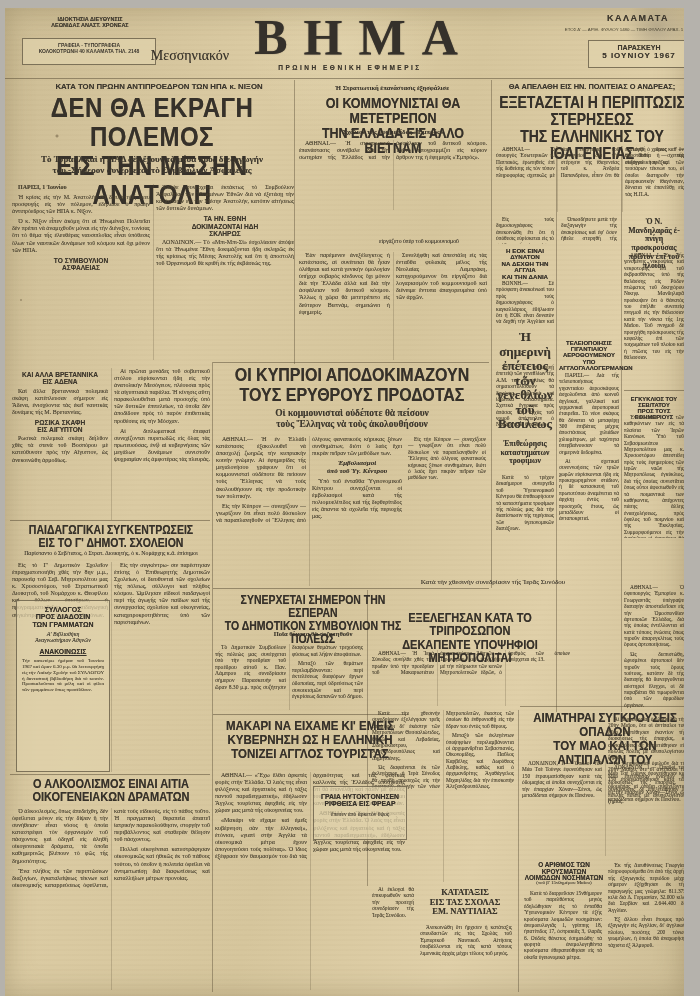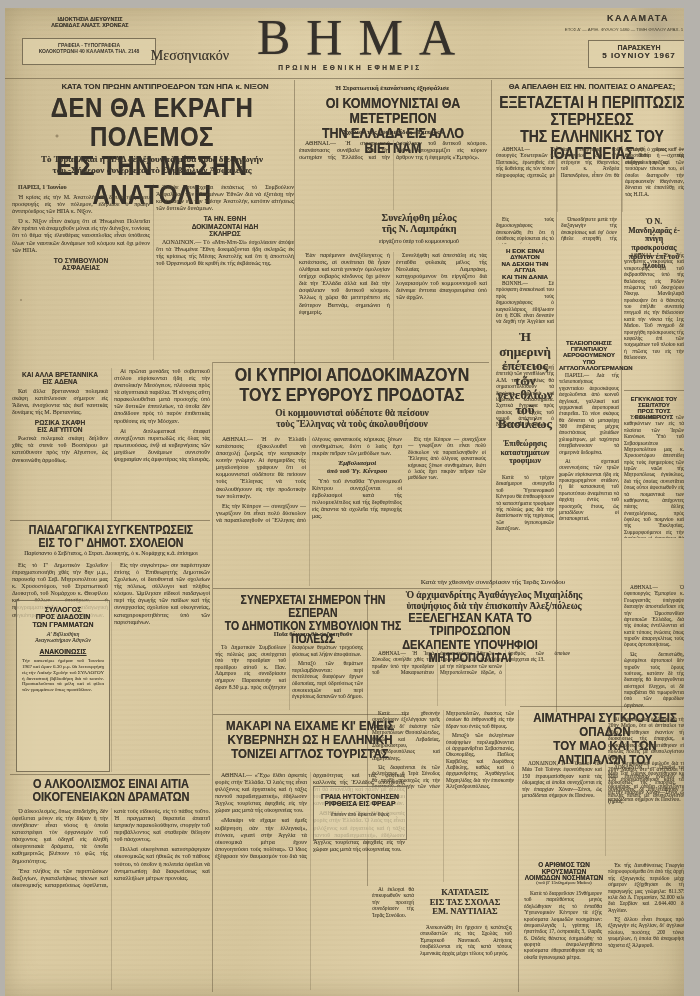--- a/index.html
+++ b/index.html
@@ -33,21 +33,21 @@
   .cols3{columns:3;column-gap:6px;column-rule:1px solid rgba(90,78,55,.25);}
   .body p{margin:0 0 3px;text-indent:6px;}
   .sub{font-family:"Liberation Sans",sans-serif;font-weight:bold;font-size:6.6px;color:#3c362c;
       text-align:center;margin:3px 0 2px;text-indent:0;white-space:pre-line;line-height:1.1;}
   .dl{font-weight:bold;}
   .rv{position:absolute;width:1px;background:rgba(84,72,50,.42);}
   .rh{position:absolute;height:1px;background:rgba(84,72,50,.5);}
   .bx{border:1px solid rgba(74,64,46,.65);background:rgba(224,210,172,.72);}
   .tiny{font-size:5px;line-height:1.18;}
   .edge{position:absolute;background:#b5b2ac;z-index:5;}
-  .masttitle{font-family:"Liberation Serif",serif;font-weight:normal;color:#35312b;
+  .masttitle{font-family:"Liberation Serif",serif;font-weight:bold;color:#35312b;
       letter-spacing:16px;text-shadow:0 0 1px rgba(55,49,40,.7);}
   .it{}
 </style>
 </head>
 <body>
 
 <div class="page">
   <div class="paper"></div>
 
   <div class="edge" style="left:0;top:0;width:700px;height:8px;"></div>
@@ -62,21 +62,21 @@
   <div class="abs c masttitle" style="left:225px;top:8px;width:250px;font-size:50px;padding-left:14px;">ΒΗΜΑ</div>
   <div class="abs kick" style="left:270px;top:64px;width:160px;font-size:6.5px;letter-spacing:2.5px;">ΠΡΩΙΝΗ ΕΘΝΙΚΗ ΕΦΗΜΕΡΙΣ</div>
   <div class="abs kick" style="left:588px;top:13px;width:100px;font-size:9px;letter-spacing:1.5px;">ΚΑΛΑΜΑΤΑ</div>
   <div class="abs c" style="left:556px;top:27px;width:136px;font-size:4.4px;font-family:'Liberation Sans',sans-serif;color:#46402f;">ΕΤΟΣ Δ' — ΑΡΙΘ. ΦΥΛΛΟΥ 1480 — ΤΙΜΗ ΦΥΛΛΟΥ ΔΡΑΧ. 1</div>
   <div class="abs bx c" style="left:588px;top:40px;width:100px;height:26px;">
     <div class="kick" style="font-size:7px;margin-top:3px;">ΠΑΡΑΣΚΕΥΗ</div>
     <div class="kick" style="font-size:8px;letter-spacing:1px;">5 ΙΟΥΝΙΟΥ 1967</div>
   </div>
   <div class="rh" style="left:5px;top:78px;width:679px;"></div>
 
-  <div class="abs kick" style="left:26px;top:82px;width:278px;font-size:7.8px;">ΚΑΤΑ ΤΟΝ ΠΡΩΗΝ ΑΝΤΙΠΡΟΕΔΡΟΝ ΤΩΝ ΗΠΑ κ. ΝΙΞΟΝ</div>
+  <div class="abs kick" style="left:20px;top:82px;width:278px;font-size:7.8px;">ΚΑΤΑ ΤΟΝ ΠΡΩΗΝ ΑΝΤΙΠΡΟΕΔΡΟΝ ΤΩΝ ΗΠΑ κ. ΝΙΞΟΝ</div>
   <div class="abs deck it" style="left:298px;top:84px;width:188px;font-size:6.5px;">Ἡ Στρατιωτική ἐπανάστασις ἐξησφάλισε</div>
   <div class="abs kick" style="left:494px;top:82px;width:196px;font-size:7.4px;">ΘΑ ΑΠΕΛΑΘΗ ΕΙΣ ΗΝ. ΠΟΛΙΤΕΙΑΣ Ο ΑΝΔΡΕΑΣ;</div>
 
   <div class="rv" style="left:294px;top:80px;height:284px;"></div>
   <div class="rv" style="left:491px;top:80px;height:508px;"></div>
   <div class="rv" style="left:556px;top:146px;height:566px;"></div>
   <div class="rv" style="left:621px;top:146px;height:566px;"></div>
   <div class="rv" style="left:212px;top:362px;height:630px;"></div>
   <div class="rv" style="left:367px;top:590px;height:296px;"></div>
   <div class="rv" style="left:518px;top:710px;height:282px;"></div>
@@ -107,22 +107,20 @@
     <p>Αἱ πρῶται μονάδες τοῦ σοβιετικοῦ στόλου εὑρίσκονται ἤδη εἰς τὴν ἀνατολικὴν Μεσόγειον, πλέουσαι πρὸς τὰ αἰγυπτιακὰ παράλια. Ἡ κίνησις αὕτη παρακολουθεῖται μετὰ προσοχῆς ὑπὸ τῶν δυτικῶν ἐπιτελείων, τὰ ὁποῖα δὲν ἀποδίδουν πρὸς τὸ παρὸν ἐπιθετικὰς προθέσεις εἰς τὴν Μόσχαν.</p>
     <p>Αἱ διπλωματικαὶ ἐπαφαὶ συνεχίζονται πυρετωδῶς εἰς ὅλας τὰς πρωτευούσας, ἐνῷ αἱ κυβερνήσεις τῶν μεγάλων δυνάμεων συνιστοῦν ψυχραιμίαν εἰς ἀμφοτέρας τὰς πλευράς.</p>
   </div>
 
   <div class="abs hd cnd" style="left:299px;top:96px;width:188px;font-size:12.5px;">ΟΙ ΚΟΜΜΟΥΝΙΣΤΑΙ ΘΑ ΜΕΤΕΤΡΕΠΟΝ
 ΤΗΝ ΕΛΛΑΔΑ ΕΙΣ ΑΛΛΟ ΒΙΕΤΝΑΜ</div>
   <div class="abs deck it" style="left:299px;top:128px;width:188px;font-size:6.8px;">Σχόλιον τῆς ἐφημερίδος «Ἐμπρός»</div>
   <div class="abs body cols2" style="left:299px;top:140px;width:188px;height:70px;">
     <p>ΑΘΗΝΑΙ.— Ἡ στρατιωτικὴ ἐπανάστασις συνέβαλε διὰ τὴν σωτηρίαν τῆς Ἑλλάδος καὶ τὴν ἀσφάλειαν τοῦ δυτικοῦ κόσμου. Τοῦτο ὑπογραμμίζει εἰς κύριον ἄρθρον της ἡ ἐφημερὶς «Ἐμπρός».</p>
   </div>
-  <div class="abs serhd" style="left:352px;top:212px;width:134px;font-size:10px;">Συνελήφθη μέλος
-τῆς Ν. Λαμπράκη</div>
   <div class="abs deck it" style="left:352px;top:238px;width:134px;font-size:5.8px;font-weight:normal;">εἰργάζετο ὑπὲρ τοῦ κομμουνισμοῦ</div>
   <div class="abs body cols2" style="left:299px;top:252px;width:188px;height:108px;">
     <p>Ἐὰν παρέμενεν ἀνεξέλεγκτος ἡ κατάστασις, αἱ συνέπειαι θὰ ἦσαν ὀλέθριαι καὶ κατὰ γενικὴν ὁμολογίαν ὑπῆρχε σοβαρὸς κίνδυνος ὄχι μόνον διὰ τὴν Ἑλλάδα ἀλλὰ καὶ διὰ τὴν ἀσφάλειαν τοῦ δυτικοῦ κόσμου. Ἄλλως ἡ χώρα θὰ μετετρέπετο εἰς δεύτερον Βιετνάμ, σημειώνει ἡ ἐφημερίς.</p>
     <p>Συνελήφθη καὶ ἀπεστάλη εἰς τὰς ἐνταῦθα φυλακὰς μέλος τῆς Νεολαίας Λαμπράκη, κατηγορούμενον ὅτι εἰργάζετο διὰ λογαριασμὸν τοῦ κομμουνισμοῦ καὶ διένειμε ἔντυπα ἀπαγορευμένα ὑπὸ τῶν ἀρχῶν.</p>
   </div>
 
   <div class="abs hd cnd" style="left:496px;top:94px;width:192px;font-size:14px;">ΕΞΕΤΑΖΕΤΑΙ Η ΠΕΡΙΠΤΩΣΙΣ ΣΤΕΡΗΣΕΩΣ
 ΤΗΣ ΕΛΛΗΝΙΚΗΣ ΤΟΥ ΙΘΑΓΕΝΕΙΑΣ</div>
   <div class="abs body cols3" style="left:496px;top:146px;width:188px;height:66px;font-size:5.4px;">
     <p>ΑΘΗΝΑΙ.— Ὁ ὑπουργὸς Ἐσωτερικῶν κ. Παττακός, ἐρωτηθεὶς ἐπὶ τῆς δοθείσης εἰς τὸν τύπον πληροφορίας σχετικῶς μὲ τὰς ἐνεργείας τοῦ ὑπουργείου διὰ τὴν στέρησιν τῆς ἰθαγενείας τοῦ κ. Ἀνδρέα Παπανδρέου, εἶπεν ὅτι θὰ ἐξετασθῆ ὁ χρόνος καθ' ὃν θὰ δοθῆ ἡ σχετικὴ εἰσαγγελικὴ πρᾶξις.</p>
@@ -227,22 +225,20 @@
   <div class="rh" style="left:213px;top:588px;width:276px;"></div>
   <div class="abs hd cnd" style="left:215px;top:594px;width:196px;font-size:10.5px;">ΣΥΝΕΡΧΕΤΑΙ ΣΗΜΕΡΟΝ ΤΗΝ ΕΣΠΕΡΑΝ
 ΤΟ ΔΗΜΟΤΙΚΟΝ ΣΥΜΒΟΥΛΙΟΝ ΤΗΣ ΠΟΛΕΩΣ</div>
   <div class="abs deck" style="left:215px;top:630px;width:196px;font-size:6.5px;">Ποῖα θέματα θὰ συζητηθοῦν</div>
   <div class="abs body cols2" style="left:215px;top:644px;width:148px;height:66px;font-size:5.6px;">
     <p>Τὸ Δημοτικὸν Συμβούλιον τῆς πόλεώς μας συνέρχεται ὑπὸ τὴν προεδρίαν τοῦ προέδρου αὐτοῦ κ. Παν. Λάμπρου εἰς συνεδρίασιν σήμερον Παρασκευὴν καὶ ὥραν 8.30 μ.μ. πρὸς συζήτησιν διαφόρων θεμάτων τρεχούσης φύσεως καὶ λῆψιν ἀποφάσεων.</p>
     <p>Μεταξὺ τῶν θεμάτων περιλαμβάνονται: περὶ ἐκτελέσεως διαφόρων ἔργων ὁδοποιίας, περὶ ὑδρεύσεως τῶν συνοικισμῶν καὶ περὶ ἐγκρίσεως δαπανῶν τοῦ δήμου.</p>
   </div>
 
   <div class="abs deck it" style="left:378px;top:578px;width:230px;font-size:7px;font-weight:normal;">Κατὰ τὴν χθεσινὴν συνεδρίασιν τῆς Ἱερᾶς Συνόδου</div>
-  <div class="abs serhd" style="left:374px;top:590px;width:240px;font-size:9.5px;">Ὁ ἀρχιμανδρίτης Ἀγαθάγγελος Μιχαηλίδης
-ὑποψήφιος διὰ τὴν ἐπισκοπὴν Ἀλεξ/πόλεως</div>
   <div class="abs body cols3" style="left:372px;top:650px;width:198px;height:56px;font-size:5.4px;">
     <p>ΑΘΗΝΑΙ.— Ἡ Ἱερὰ Σύνοδος συνῆλθε χθὲς τὴν πρωΐαν ὑπὸ τὴν προεδρίαν τοῦ Μακαριωτάτου ἀρχιεπισκόπου Ἀθηνῶν κ. Ἱερωνύμου καὶ ἠσχολήθη μὲ τὴν πλήρωσιν τῶν κενῶν Μητροπολιτικῶν ἑδρῶν, ὁ ἀριθμὸς τῶν ὁποίων ἀνέρχεται εἰς 13.</p>
   </div>
   <div class="abs body cols2" style="left:372px;top:710px;width:142px;height:172px;font-size:5.4px;">
     <p>Κατὰ τὴν χθεσινὴν συνεδρίασιν ἐξελέγησαν τρεῖς ὑποψήφιοι δι' ἑκάστην τῶν Μητροπόλεων Θεσσαλιώτιδος, Θηβῶν καὶ Λεβαδείας, Σιδηροκάστρου, Ἀλεξανδρουπόλεως καὶ Δημητσάνης.</p>
     <p>Ὡς διαφαίνεται ἐκ τῶν ἐκλεγέντων, ἡ Ἱερὰ Σύνοδος θὰ προβῇ προσεχῶς εἰς τὴν ὁριστικὴν ἐκλογὴν τῶν νέων Μητροπολιτῶν, ἕκαστος τῶν ὁποίων θὰ ἐνθρονισθῇ εἰς τὴν ἕδραν του ἐντὸς τοῦ θέρους.</p>
     <p>Μεταξὺ τῶν ἐκλεγέντων ὑποψηφίων περιλαμβάνονται οἱ ἀρχιμανδρῖται Σεβαστιανός, Οἰκονομίδης, Παῦλος Καρβέλης καὶ Δωρόθεος Λαβίκλης, καθὼς καὶ ὁ ἀρχιμανδρίτης Ἀγαθάγγελος Μιχαηλίδης διὰ τὴν ἐπισκοπὴν Ἀλεξανδρουπόλεως.</p>
   </div>
   <div class="abs body" style="left:372px;top:886px;width:42px;height:100px;font-size:5.4px;">
     <p>Αἱ ἐκλογαὶ θὰ ἐπικυρωθοῦν κατὰ τὴν προσεχῆ συνεδρίασιν τῆς Ἱερᾶς Συνόδου.</p>

